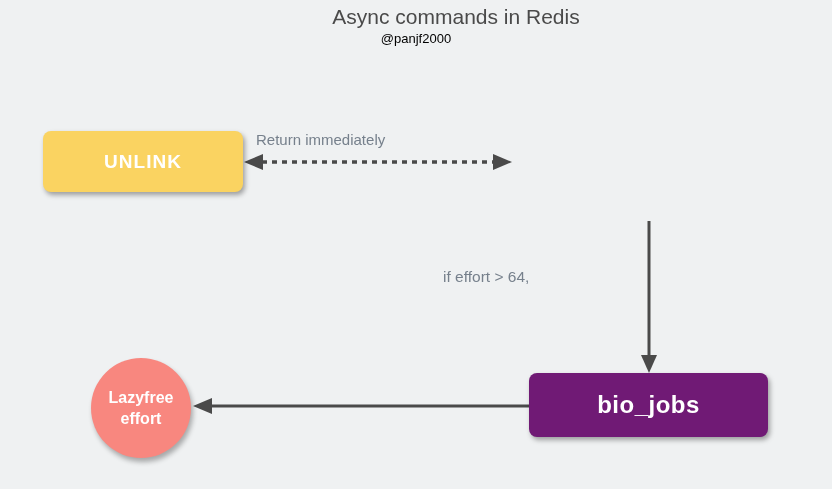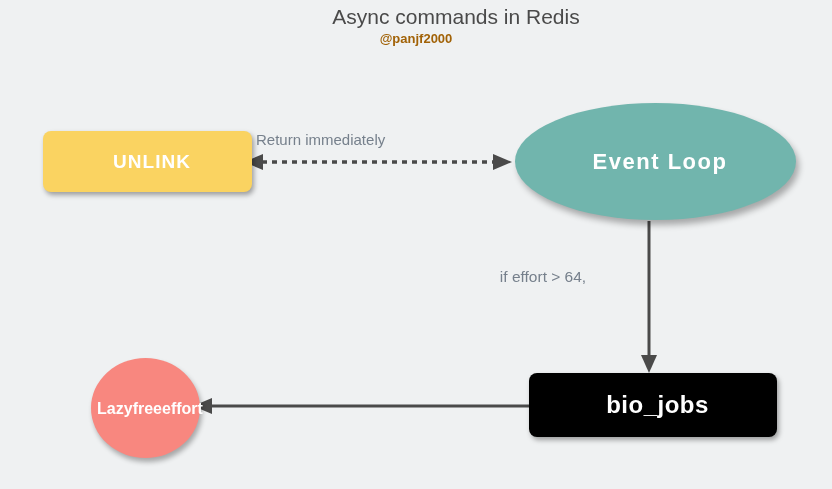--- a/index.html
+++ b/index.html
@@ -21,37 +21,36 @@
     color: #4A4A4A;
     margin: 0;
     padding-left: 40px;
   }
   .diagram-subtitle {
     position: absolute;
     top: 31px; left: 0;
     width: 100%;
     text-align: center;
     font-size: 13px;
-    font-weight: 700;
-    color: #a16207;
+    font-weight: 400;
+    color: #000000;
   }
   .edges-svg {
     position: absolute;
     top: 0; left: 0;
     width: 832px; height: 489px;
   }
   .node {
     position: absolute;
     display: flex;
     align-items: center;
     justify-content: center;
     color: #FFFFFF;
     font-weight: 700;
     text-align: center;
-    padding-left: 9px;
   }
   .node-unlink {
     left: 43px; top: 131px;
     width: 200px; height: 61px;
     background: #FAD361;
     border-radius: 8px;
     box-shadow: 2px 3px 5px rgba(0,0,0,0.35);
     font-size: 19px;
     letter-spacing: 1px;
   }
@@ -60,49 +59,49 @@
     width: 272px; height: 117px;
     background: #71B5AD;
     border-radius: 50%;
     box-shadow: 3px 5px 6px rgba(0,0,0,0.3);
     font-size: 22px;
     letter-spacing: 1.5px;
   }
   .node-bio-jobs {
     left: 529px; top: 373px;
     width: 239px; height: 64px;
-    background: #000000;
+    background: #701a75;
     border-radius: 8px;
     box-shadow: 2px 3px 5px rgba(0,0,0,0.35);
     font-size: 24px;
     letter-spacing: 0.5px;
   }
   .node-lazyfree {
     left: 91px; top: 358px;
     width: 100px; height: 100px;
     background: #F8877F;
     border-radius: 50%;
     box-shadow: 2px 4px 5px rgba(0,0,0,0.3);
     font-size: 16px;
     line-height: 21px;
-    flex-direction: row;
+    flex-direction: column;
   }
   .edge-label {
     position: absolute;
     color: #76808C;
     font-size: 15px;
   }
   .label-return {
     left: 256px; top: 131px;
     width: 238px;
   }
   .label-enqueue {
     left: 443px; top: 266px;
     width: 200px;
-    text-align: center;
+    text-align: left;
     line-height: 21px;
     font-size: 15.5px;
   }
 </style>
 </head>
 <body>
 
 <div class="canvas">
 
   <h1 class="diagram-title">Async commands in Redis</h1>
@@ -124,23 +123,20 @@
     <g>
       <line x1="529" y1="406" x2="212" y2="406" stroke="#4A4A4A" stroke-width="3"></line>
       <polygon points="193,406 212,398 212,414" fill="#4A4A4A"></polygon>
     </g>
   </svg>
 
   <div class="node node-unlink">
     <span>UNLINK</span>
   </div>
 
-  <div class="node node-event-loop">
-    <span>Event Loop</span>
-  </div>
 
   <div class="node node-bio-jobs">
     <span>bio_jobs</span>
   </div>
 
   <div class="node node-lazyfree">
     <span>Lazyfree</span>
     <span>effort</span>
   </div>
 

